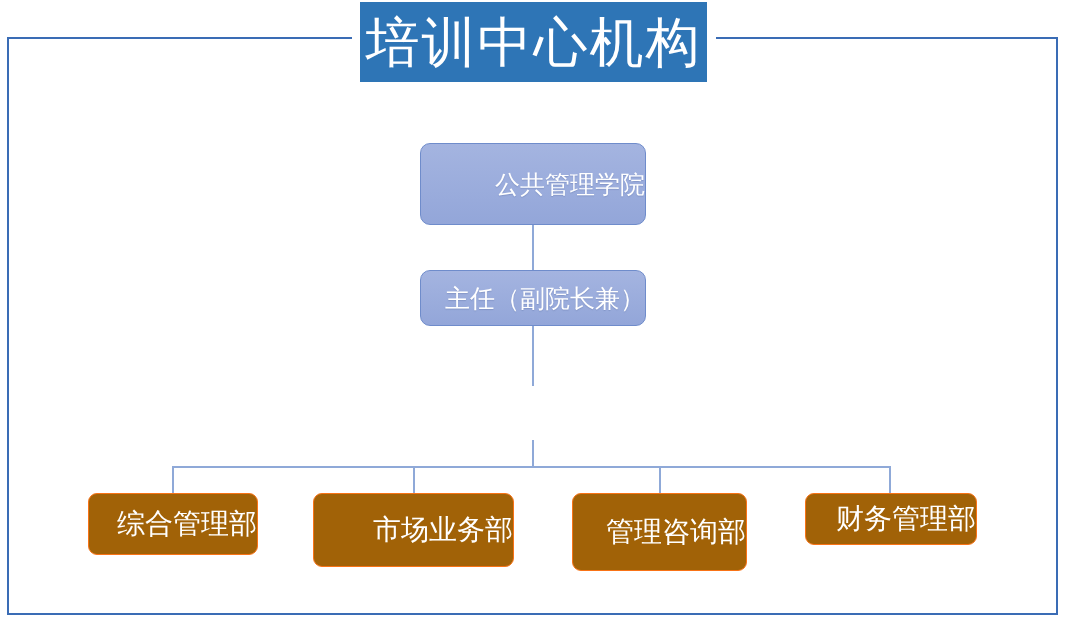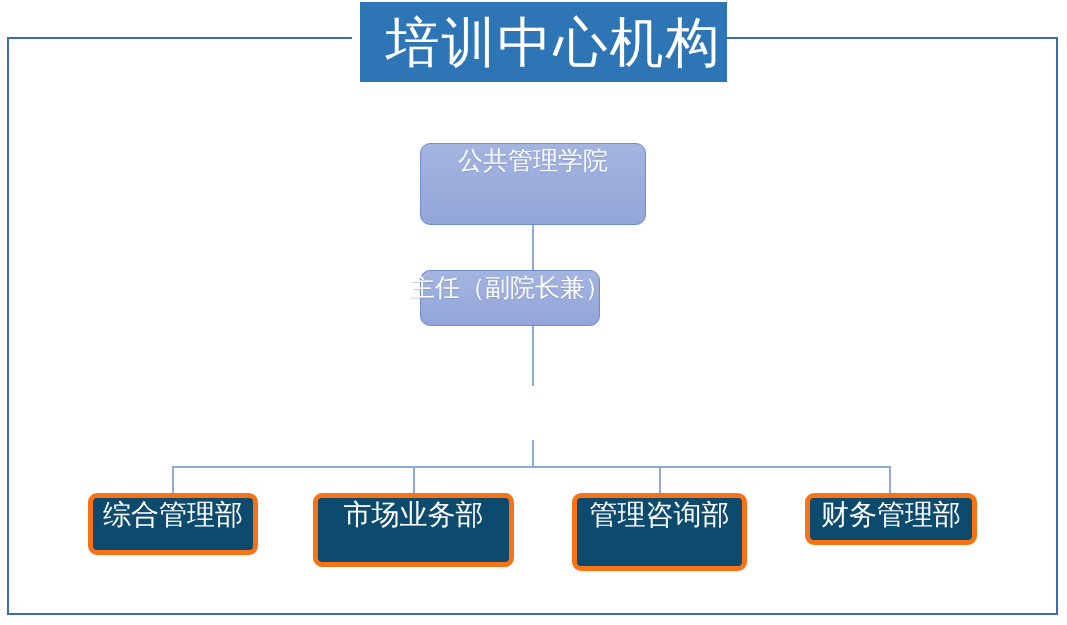--- a/index.html
+++ b/index.html
@@ -49,61 +49,61 @@
     background: #2e75b6;
     display: flex;
     align-items: center;
     justify-content: center;
     color: #ffffff;
     font-size: 54px;
     letter-spacing: 2px;
     line-height: 1;
     font-family: "Liberation Sans", "DejaVu Sans", sans-serif;
     white-space: nowrap;
-    padding-left: 20px;
   }
 
   
   .conn {
     position: absolute;
     background: #3a6cb5;
   }
   .conn-v { width: 2px; }
   .conn-h { height: 2px; }
   .conn-light { background: #8fa9d8; }
 
   
   .node {
     position: absolute;
     box-sizing: border-box;
     display: flex;
-    align-items: flex-start;
+    flex-direction: column;
+    align-items: flex-end;
     justify-content: center;
     text-align: center;
     color: #ffffff;
     border-radius: 10px;
     white-space: nowrap;
   }
   .node-light {
     background: linear-gradient(to bottom, #a4b4e0 0%, #93a6d9 100%);
     border: 1px solid #6f8ccb;
     font-size: 25px;
     line-height: 1.32;
     text-shadow: 0 1px 1px rgba(90,110,160,0.35);
   }
   .node-dark {
-    background: #0c4a6e;
-    border: 5px solid #f97316;
+    background: #a16207;
+    border: 1px solid #f97316;
     font-size: 28px;
     line-height: 1.2;
     border-radius: 9px;
   }
 
   #node-college { left: 420px; top: 143px; width: 226px; height: 82px; }
-  #node-director { left: 420px; top: 270px; width: 180px; height: 56px; }
+  #node-director { left: 420px; top: 270px; width: 226px; height: 56px; }
   #node-exec     { left: 420px; top: 386px; width: 226px; height: 54px; }
 
   #dept-0 { left:  88px; top: 493px; width: 170px; height: 62px; }
   #dept-1 { left: 313px; top: 493px; width: 201px; height: 74px; }
   #dept-2 { left: 572px; top: 493px; width: 175px; height: 78px; }
   #dept-3 { left: 805px; top: 493px; width: 172px; height: 52px; }
 
   .node-line { display: block; }
 </style>
 </head>

